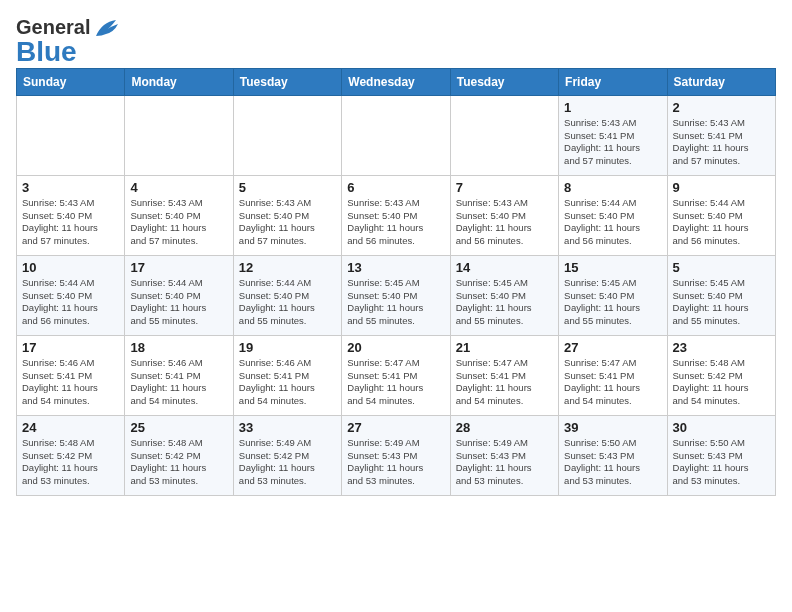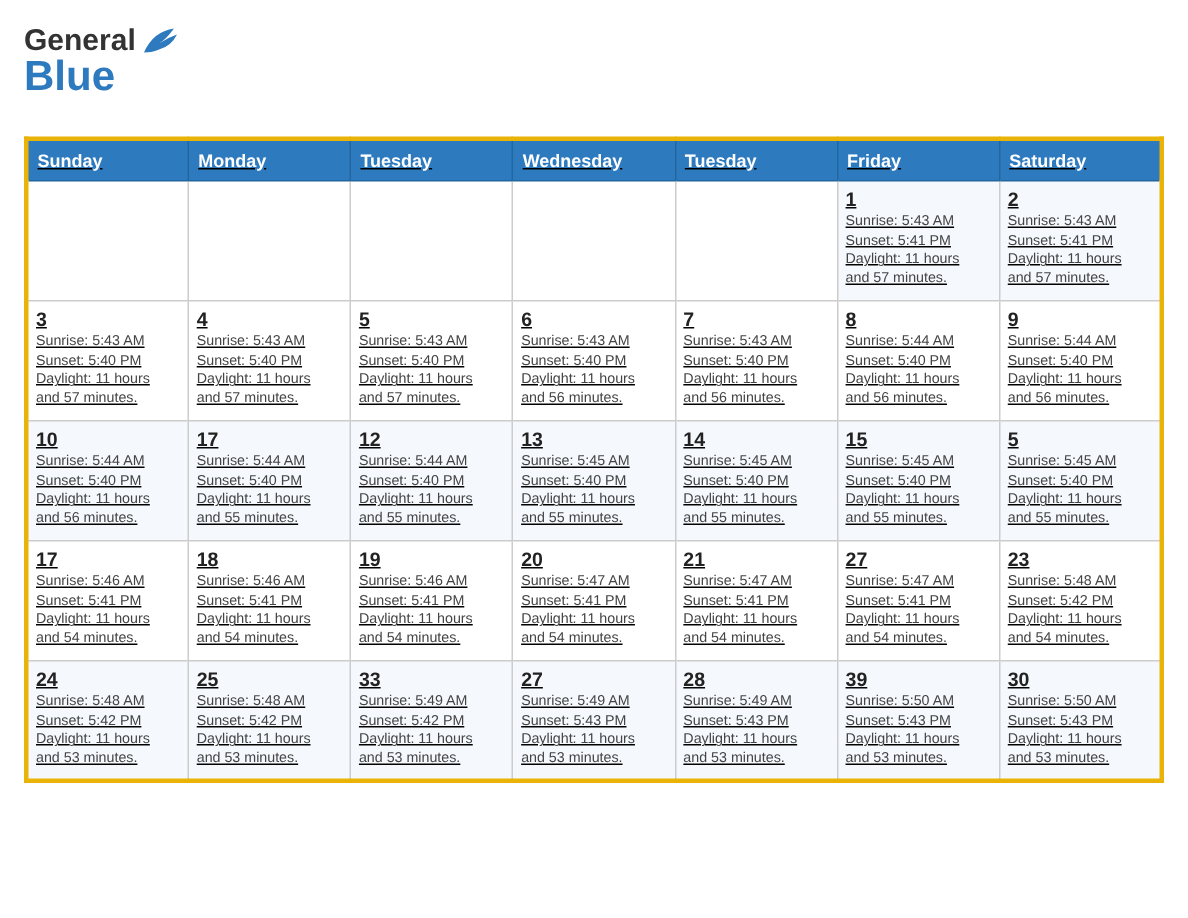--- a/index.html
+++ b/index.html
@@ -7,21 +7,21 @@
       font-family: Arial, sans-serif;
       background: #fff;
       width: 792px;
       min-height: 612px;
       padding: 16px;
     }
     .header {
       display: flex;
       align-items: flex-start;
       justify-content: space-between;
-      margin-bottom: 24px;
+      margin-bottom: 0;
     }
     .logo {
       display: flex;
       flex-direction: column;
       align-items: flex-start;
     }
     .logo-wrapper {
       display: flex;
       align-items: center;
       gap: 4px;
@@ -36,22 +36,21 @@
       line-height: 1.1;
     }
     .location {
       font-size: 15px;
       color: #555;
       margin-top: 2px;
     }
     table {
       width: 100%;
       border-collapse: collapse;
-      border: 3px solid #eab308;
-      text-decoration: underline;
+      border: 1px solid #eab308;
     }
     thead tr th {
       background-color: #2e7abf;
       color: #fff;
       font-size: 12px;
       font-weight: bold;
       padding: 6px 6px;
       text-align: left;
       border: 1px solid #2266a0;
     }

